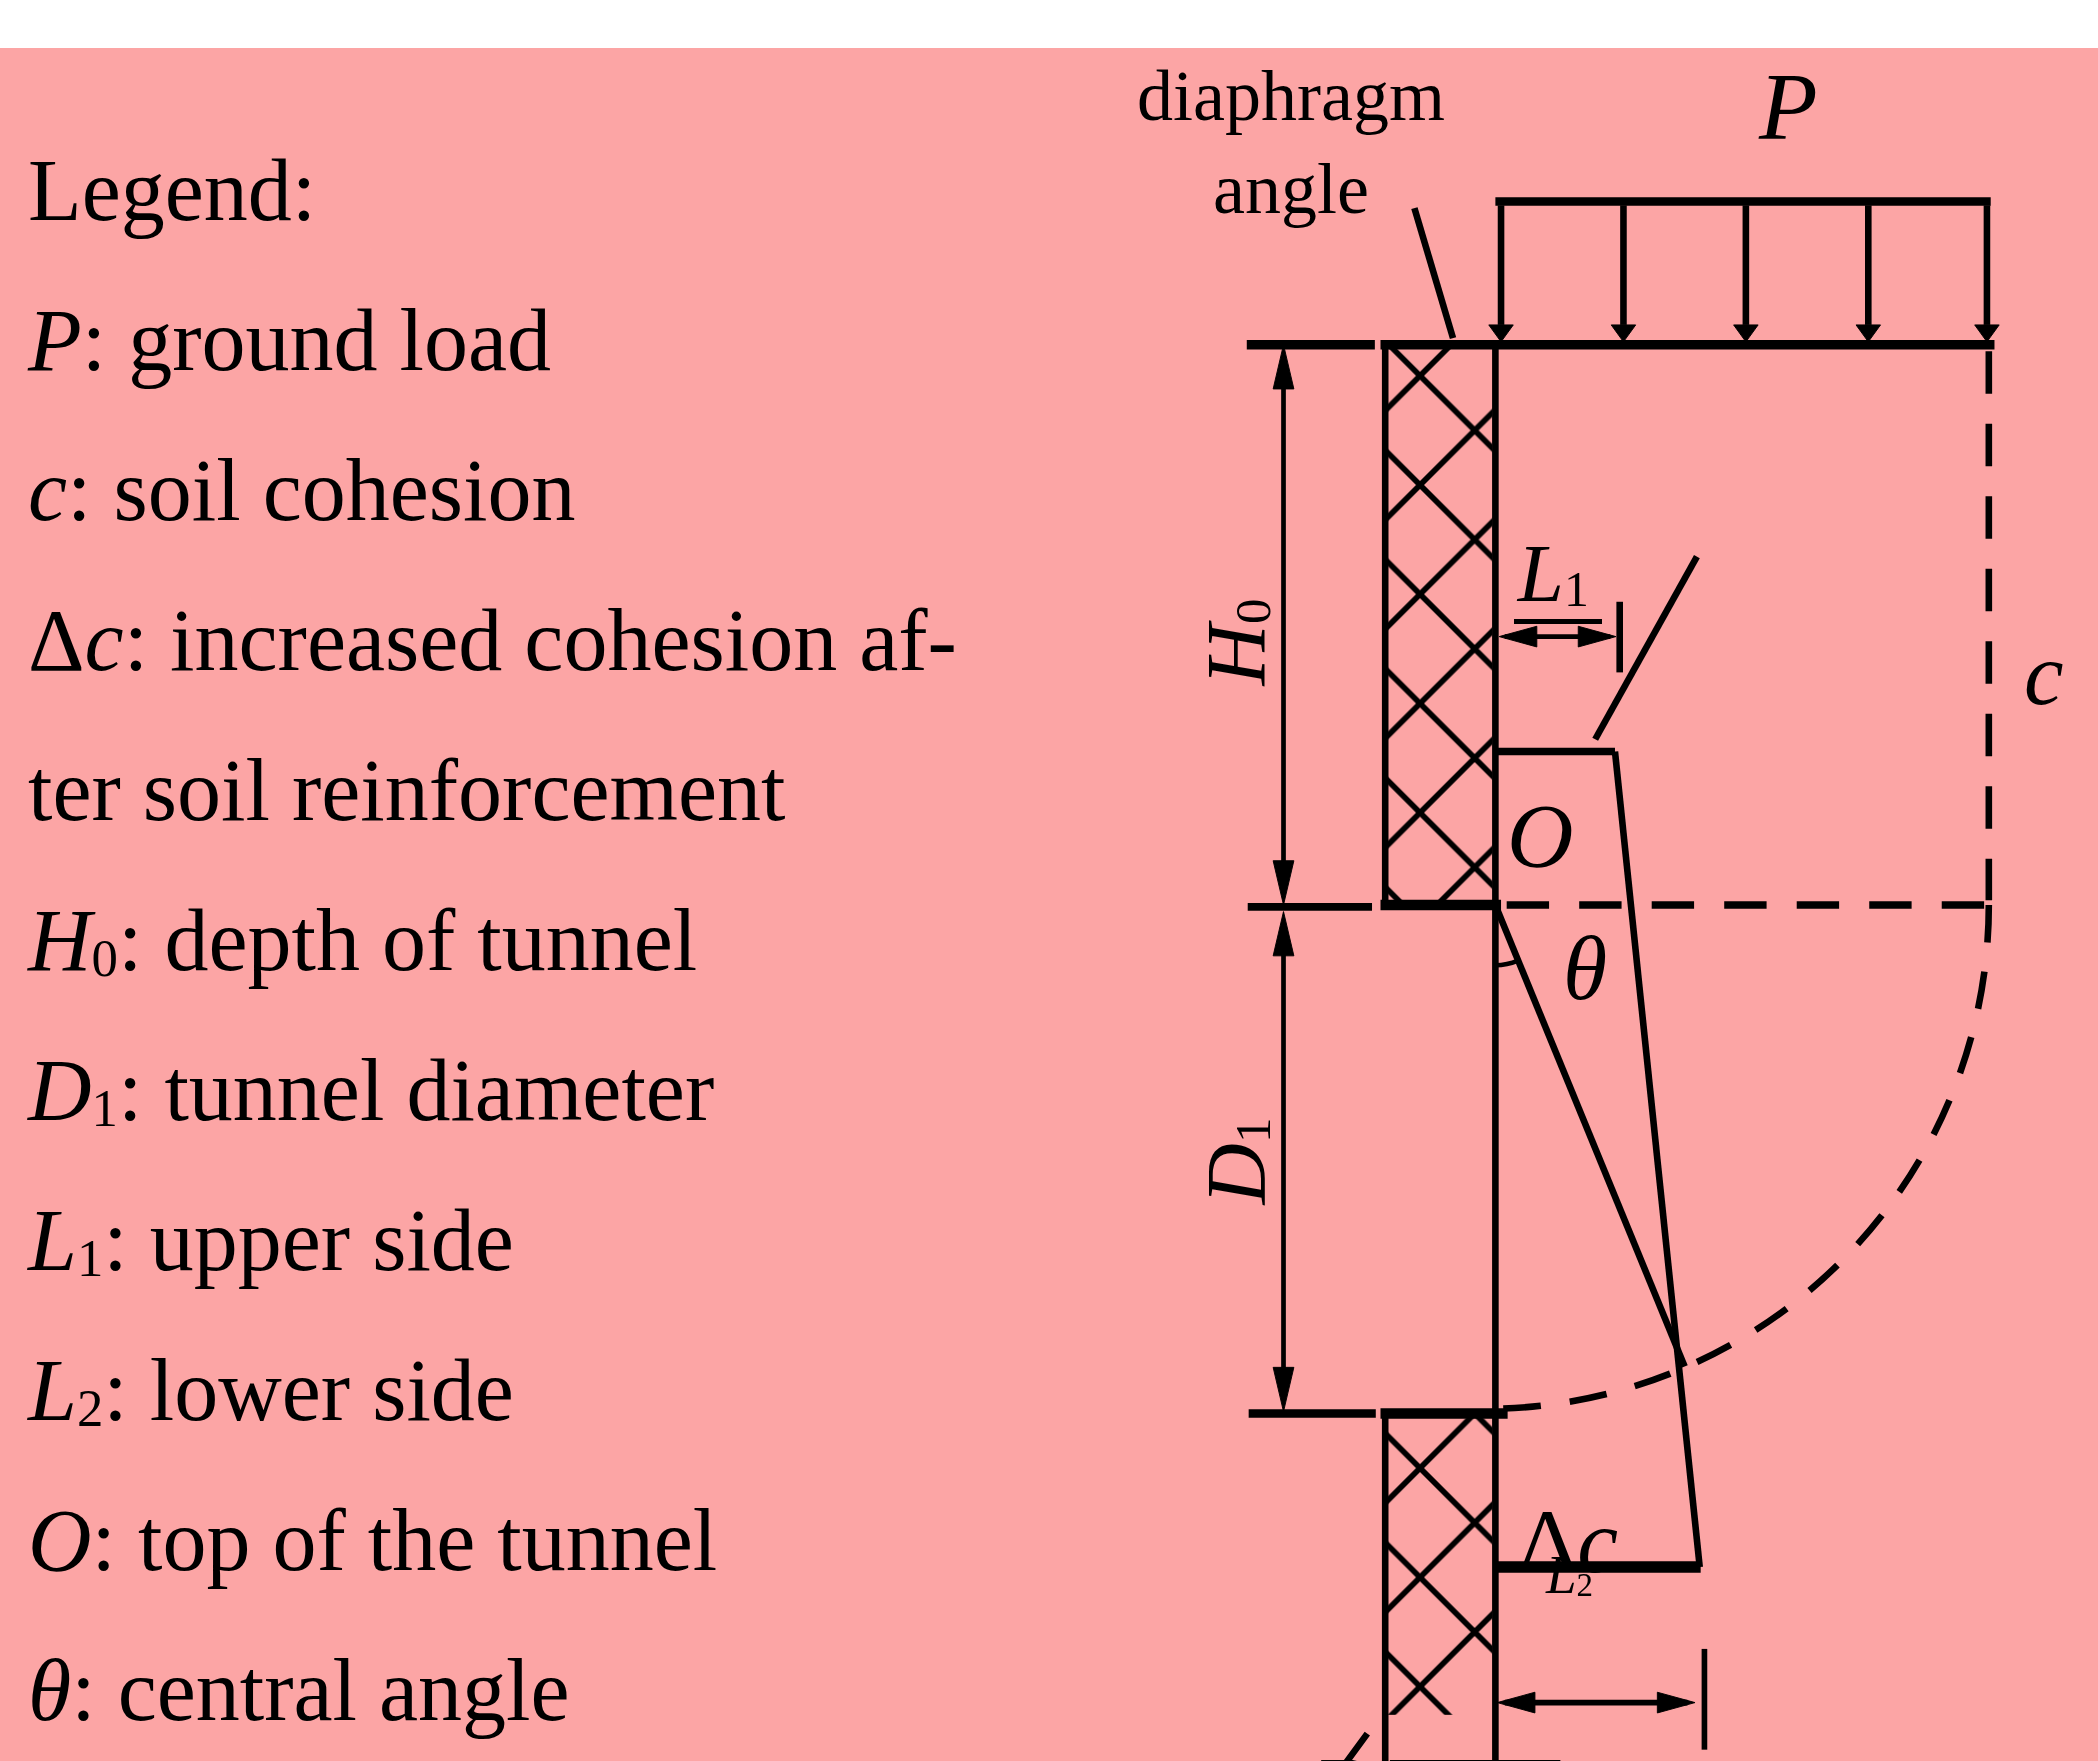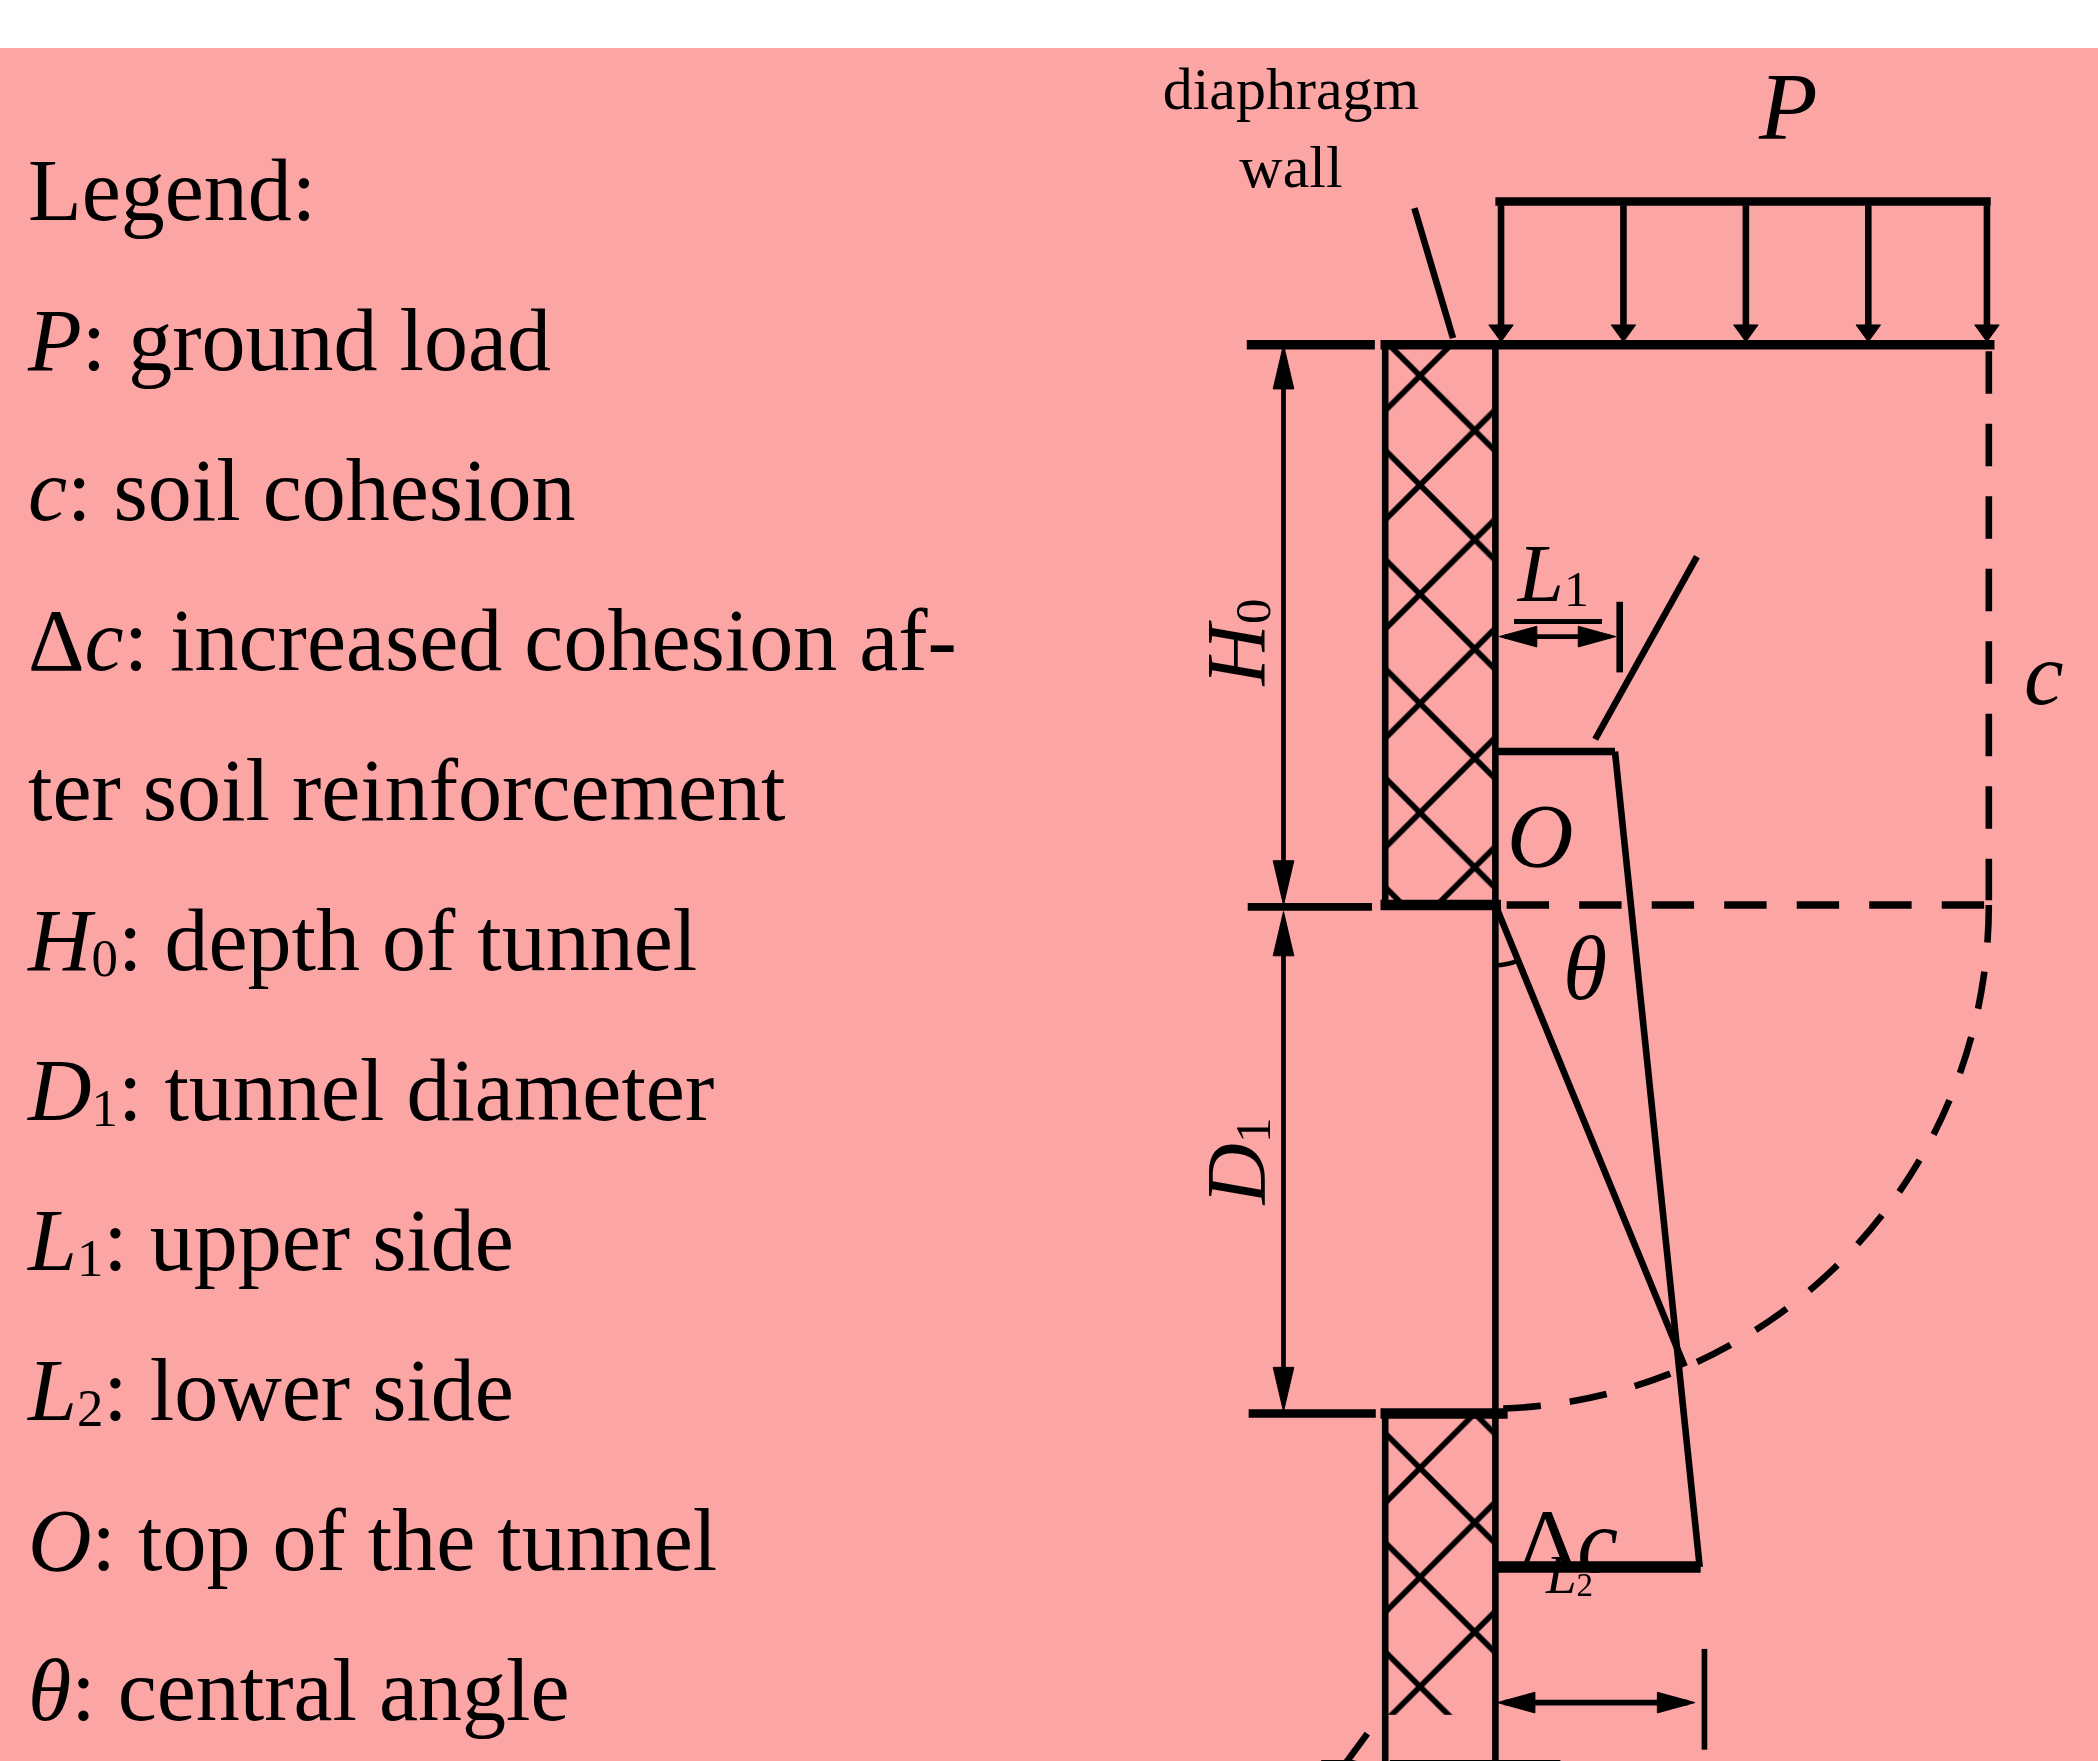--- a/index.html
+++ b/index.html
@@ -17,21 +17,21 @@
   #legend{
     position:absolute;left:28px;top:68px;width:1055px;
     font-size:88px;line-height:150px;white-space:nowrap;
   }
   .lg .sym{font-style:italic;}
   .lg sub{font-size:0.60em;line-height:0;vertical-align:-0.12em;}
   
   .lbl{position:absolute;white-space:nowrap;line-height:1.05;}
   .lbl .sym, .lbl.i{font-style:italic;}
   .lbl sub{font-size:0.60em;line-height:0;vertical-align:-0.10em;}
-  #lbl-diaphragm{left:1062px;top:1.9px;width:458px;text-align:center;font-size:60px;line-height:1.30;}
+  #lbl-diaphragm{left:1062px;top:1.9px;width:458px;text-align:center;font-size:72px;line-height:1.30;}
   #lbl-P{left:1759px;top:9.4px;font-size:96px;}
   #lbl-reinforcement{left:1518px;top:313px;width:581px;text-align:center;font-size:90px;line-height:1.32;}
   #lbl-L1{left:1514px;top:482px;font-size:83px;border-bottom:5.6px solid #000;padding:0 13px 1.9px 3.8px;}
   #lbl-c{left:2024px;top:580px;font-size:89px;}
   #lbl-O{left:1507px;top:740px;font-size:92px;}
   #lbl-theta{left:1563px;top:874px;font-size:90px;}
   #lbl-dc{left:1518px;top:1445px;font-size:92px;}
   #lbl-L2{left:1546px;top:1498px;font-size:55px;}
   .rot{position:absolute;font-size:85px;transform:translate(-50%,-50%) rotate(-90deg);}
   #lbl-H0{left:1237px;top:594px;}
@@ -131,21 +131,21 @@
     <div class="lg"><span class="pre"></span><span class="sym">H</span><sub>0</sub><span>: depth of tunnel</span></div>
     <div class="lg"><span class="pre"></span><span class="sym">D</span><sub>1</sub><span>: tunnel diameter</span></div>
     <div class="lg"><span class="pre"></span><span class="sym">L</span><sub>1</sub><span>: upper side</span></div>
     <div class="lg"><span class="pre"></span><span class="sym">L</span><sub>2</sub><span>: lower side</span></div>
     <div class="lg"><span class="pre"></span><span class="sym">O</span><sub></sub><span>: top of the tunnel</span></div>
     <div class="lg"><span class="pre"></span><span class="sym">θ</span><sub></sub><span>: central angle</span></div>
   </div>
 
   <div class="lbl" id="lbl-diaphragm">
     <div>diaphragm</div>
-    <div>wall</div>
+    <div>angle</div>
   </div>
 
   <div class="lbl i" id="lbl-P">P</div>
 
 
   <div class="lbl" id="lbl-L1"><span class="sym">L</span><sub>1</sub></div>
 
   <div class="lbl i" id="lbl-c">c</div>
 
   <div class="lbl i" id="lbl-O">O</div>

